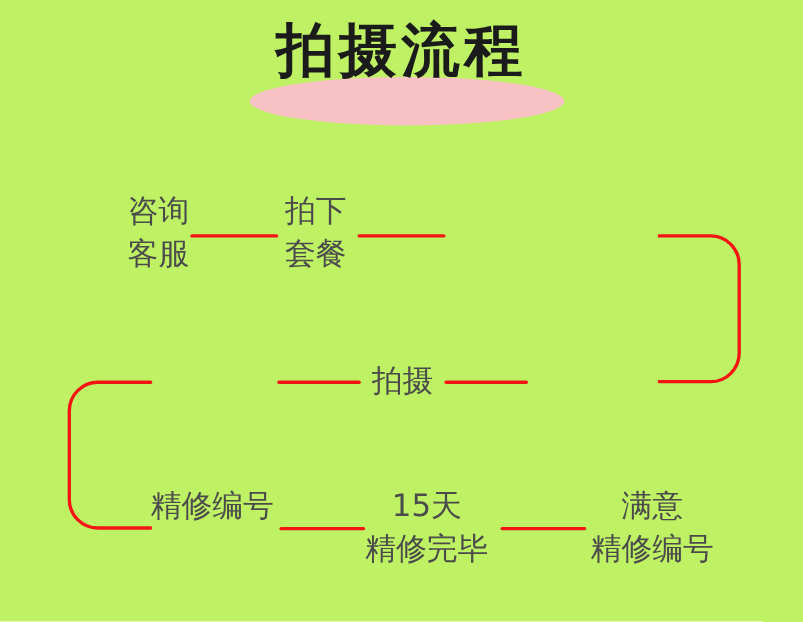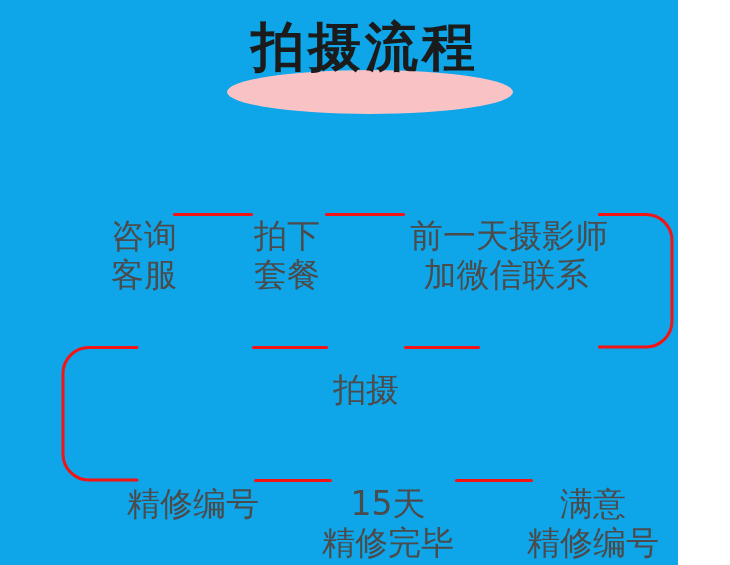--- a/index.html
+++ b/index.html
@@ -5,23 +5,23 @@
   html, body {
     margin: 0;
     padding: 0;
     background: #ffffff;
   }
   body {
     font-family: "Liberation Sans", "DejaVu Sans", sans-serif;
   }
   #canvas {
     position: relative;
-    width: 678px;
+    width: 730px;
     height: 565px;
-    background: #0ea5e9;
+    background: #bef264;
     overflow: hidden;
   }
 
   
   .title-wrap {
     position: absolute;
     left: 0;
     top: 14px;
     width: 730px;
     height: 100px;
@@ -47,25 +47,24 @@
     color: #1b1b1b;
     letter-spacing: 4px;
     font-family: "DejaVu Sans", "Liberation Sans", sans-serif;
   }
 
   
   .node {
     position: absolute;
     text-align: center;
     color: #4b4b4b;
-    font-size: 33px;
+    font-size: 28px;
     line-height: 39px;
     white-space: nowrap;
     font-family: "DejaVu Sans", "Liberation Sans", sans-serif;
-    margin-top: 44px;
   }
   .node .ln {
     display: block;
   }
 
   
   .hline {
     position: absolute;
     height: 3px;
     background: #f41414;
@@ -95,24 +94,20 @@
 
   <div class="hline" style="left:173px; top:213px; width:80px;"></div>
 
   <div class="node" style="left:248px; top:172px; width:78px;">
     <span class="ln">拍下</span>
     <span class="ln">套餐</span>
   </div>
 
   <div class="hline" style="left:325px; top:213px; width:80px;"></div>
 
-  <div class="node" style="left:410px; top:172px; width:192px;">
-    <span class="ln">前一天摄影师</span>
-    <span class="ln">加微信联系</span>
-  </div>
 
   <div class="bracket" style="left:598px; top:206px;">
     <svg width="82" height="150" viewBox="0 0 82 150" fill="none" xmlns="http://www.w3.org/2000/svg">
       <path d="M1 8.5 H48 A26 26 0 0 1 74 34.5 V115 A26 26 0 0 1 48 141 H1" stroke="#f41414" stroke-width="3" fill="none" stroke-linecap="round"></path>
     </svg>
   </div>
 
 
   <div class="hline" style="left:252px; top:346px; width:76px;"></div>
 

